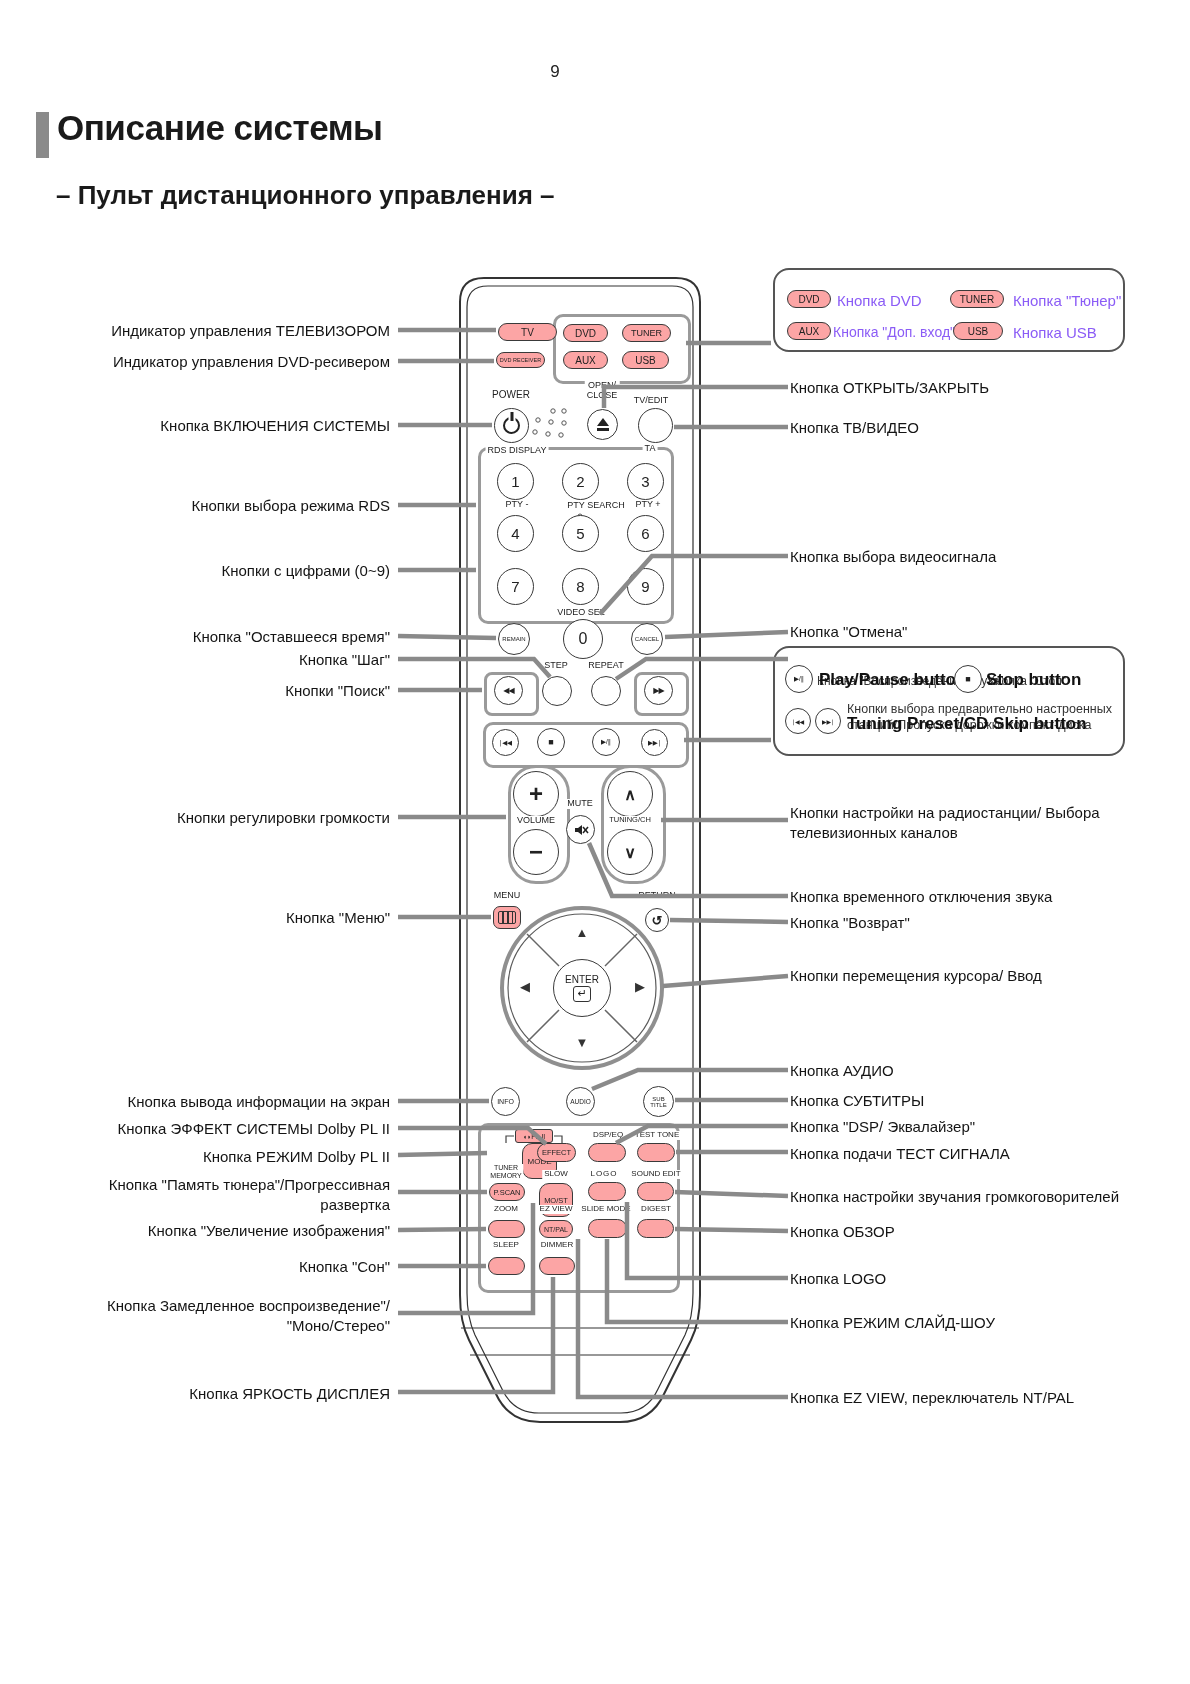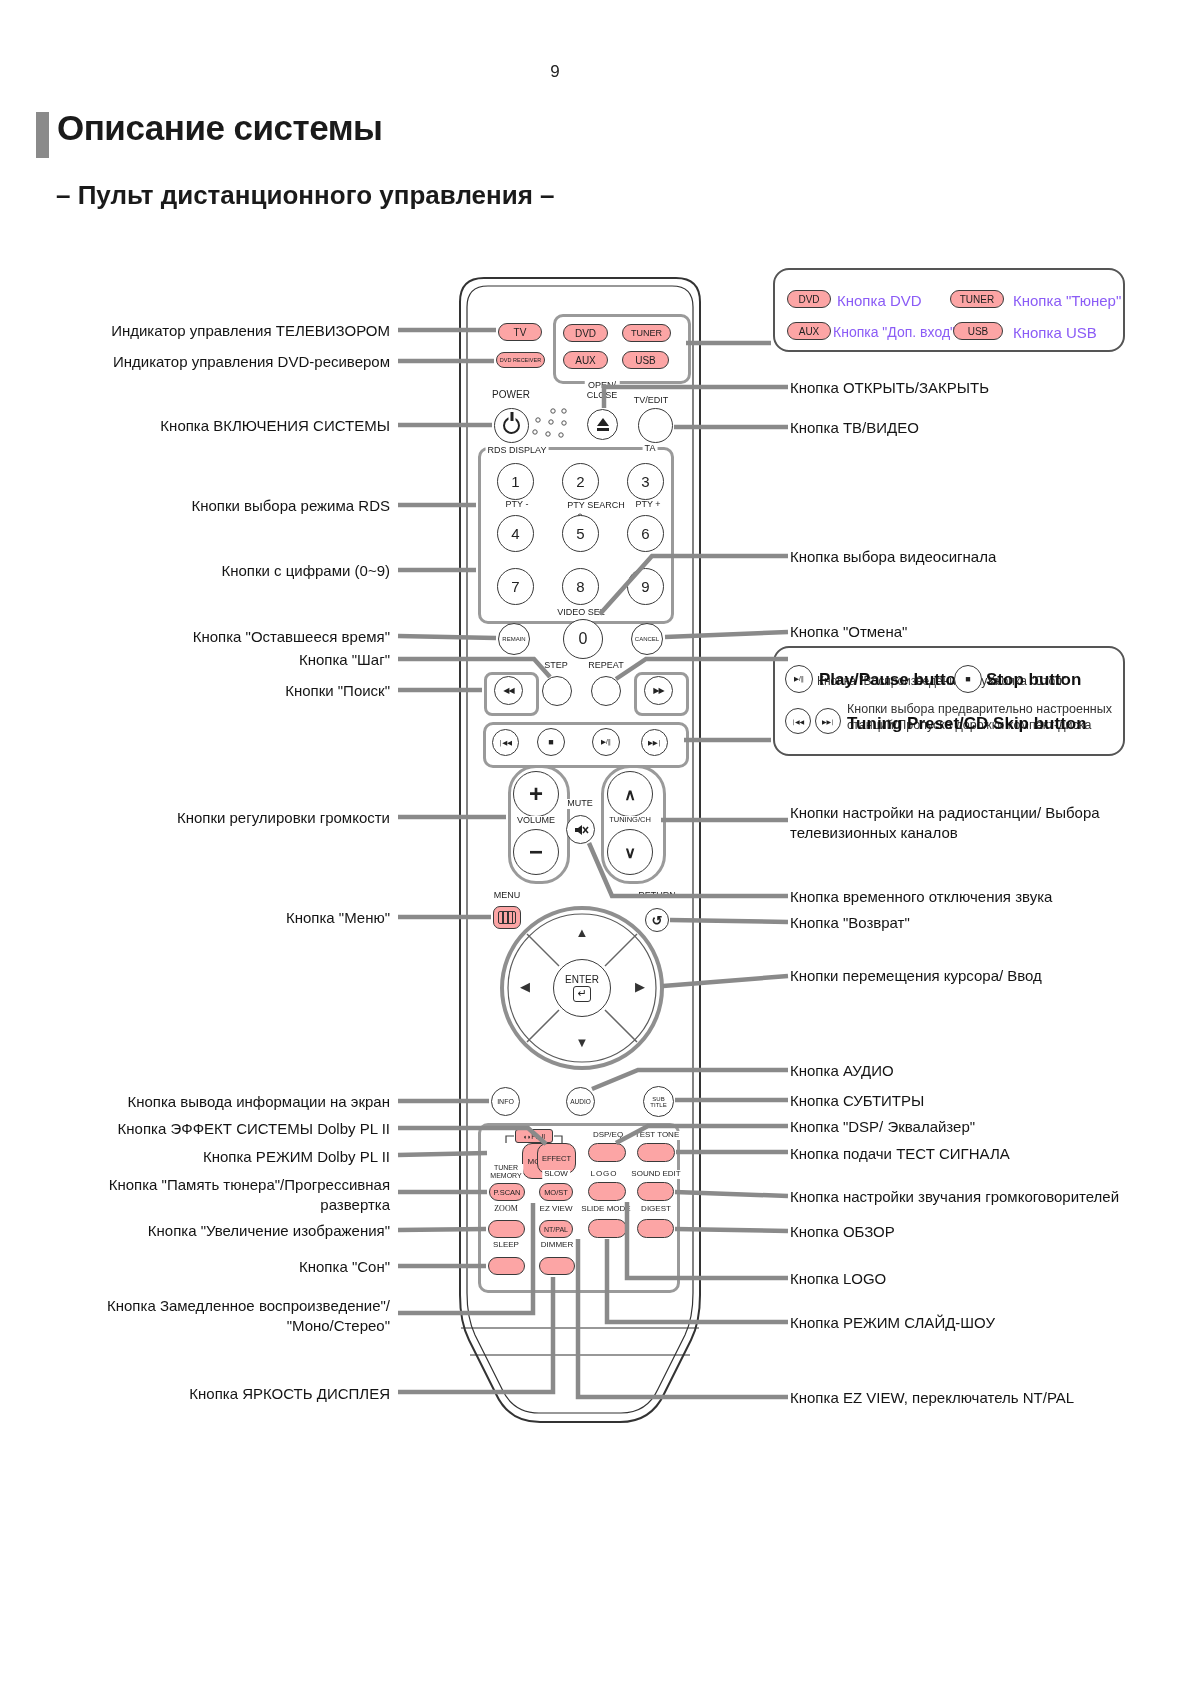--- a/index.html
+++ b/index.html
@@ -69,21 +69,21 @@
 
   <div class="gbox" style="left:553px;top:314px;width:132px;height:64px;"></div>
   <div class="gbox" style="left:478px;top:447px;width:190px;height:171px;"></div>
   <div class="gbox" style="left:484px;top:672px;width:49px;height:38px;border-radius:8px;"></div>
   <div class="gbox" style="left:634px;top:672px;width:49px;height:38px;border-radius:8px;"></div>
   <div class="gbox" style="left:483px;top:722px;width:200px;height:40px;"></div>
   <div class="gbox" style="left:508px;top:765px;width:56px;height:113px;border-radius:28px;"></div>
   <div class="gbox" style="left:601px;top:765px;width:59px;height:113px;border-radius:29px;"></div>
   <div class="gbox" style="left:478px;top:1123px;width:196px;height:164px;"></div>
 
-  <div class="pill" style="left:498px;top:323px;width:44px;height:18px;font-size:10px;">TV</div>
+  <div class="pill" style="left:498px;top:323px;width:59px;height:18px;font-size:10px;">TV</div>
   <div class="pill" style="left:496px;top:352px;width:49px;height:16px;font-size:5.5px;">DVD RECEIVER</div>
   <div class="pill" style="left:563px;top:324px;width:45px;height:18px;font-size:10px;">DVD</div>
   <div class="pill" style="left:622px;top:324px;width:49px;height:18px;font-size:9px;">TUNER</div>
   <div class="pill" style="left:563px;top:351px;width:45px;height:18px;font-size:10px;">AUX</div>
   <div class="pill" style="left:622px;top:351px;width:47px;height:18px;font-size:10px;">USB</div>
 
   <div class="blabel" style="left:511px;top:389px;font-size:10px;">POWER</div>
   <div class="cbtn" style="left:494px;top:408px;width:35px;height:35px;">
       <span class="pwr"></span>
     </div>
@@ -161,36 +161,36 @@
 
   <div class="cbtn" style="left:491px;top:1087px;width:29px;height:29px;font-size:7px;">INFO</div>
   <div class="cbtn" style="left:566px;top:1087px;width:29px;height:29px;font-size:6.5px;">AUDIO</div>
   <div class="cbtn" style="left:643px;top:1086px;width:31px;height:31px;font-size:6px;line-height:1;">
       <span>SUB</span>
       <span>TITLE</span>
     </div>
 
   <div class="pill" style="left:515px;top:1129px;width:38px;height:14px;border-radius:3px;border-width:1.4px;font-size:7px;">◖◗PL II</div>
   <div class="pill" style="left:489px;top:1143px;width:35px;height:36px;font-size:8px;margin-left:33px;">MODE</div>
-  <div class="pill" style="left:537px;top:1143px;width:39px;height:31px;font-size:7.5px;">EFFECT</div>
+  <div class="pill" style="left:537px;top:1143px;width:39px;height:19px;font-size:7.5px;">EFFECT</div>
   <div class="blabel" style="left:608px;top:1131px;font-size:8px;">DSP/EQ</div>
   <div class="pill" style="left:588px;top:1143px;width:38px;height:19px;"></div>
   <div class="blabel" style="left:657px;top:1131px;font-size:8px;">TEST TONE</div>
   <div class="pill" style="left:637px;top:1143px;width:38px;height:19px;"></div>
 
   <div class="blabel" style="left:506px;top:1164px;font-size:7px;"><span>TUNER</span><br><span>MEMORY</span></div>
   <div class="blabel" style="left:556px;top:1170px;font-size:8px;">SLOW</div>
   <div class="blabel" style="left:604px;top:1170px;font-size:8px;letter-spacing:1px;">LOGO</div>
   <div class="blabel" style="left:656px;top:1170px;font-size:8px;">SOUND EDIT</div>
   <div class="pill" style="left:489px;top:1183px;width:36px;height:18px;font-size:7.5px;">P.SCAN</div>
-  <div class="pill" style="left:539px;top:1183px;width:34px;height:18px;font-size:7.5px;">MO/ST</div>
+  <div class="pill" style="left:539px;top:1183px;width:34px;height:34px;font-size:7.5px;">MO/ST</div>
   <div class="pill" style="left:588px;top:1182px;width:38px;height:19px;"></div>
   <div class="pill" style="left:637px;top:1182px;width:37px;height:19px;"></div>
 
-  <div class="blabel" style="left:506px;top:1205px;font-size:8px;font-family:Liberation Serif, serif;">ZOOM</div>
+  <div class="blabel" style="left:506px;top:1205px;font-size:8px;">ZOOM</div>
   <div class="blabel" style="left:556px;top:1205px;font-size:8px;">EZ VIEW</div>
   <div class="blabel" style="left:606px;top:1205px;font-size:8px;">SLIDE MODE</div>
   <div class="blabel" style="left:656px;top:1205px;font-size:8px;">DIGEST</div>
   <div class="pill" style="left:488px;top:1220px;width:37px;height:18px;"></div>
   <div class="pill" style="left:539px;top:1220px;width:34px;height:18px;font-size:7px;">NT/PAL</div>
   <div class="pill" style="left:588px;top:1219px;width:39px;height:19px;"></div>
   <div class="pill" style="left:637px;top:1219px;width:37px;height:19px;"></div>
 
   <div class="blabel" style="left:506px;top:1241px;font-size:8px;">SLEEP</div>
   <div class="blabel" style="left:557px;top:1241px;font-size:8px;">DIMMER</div>

